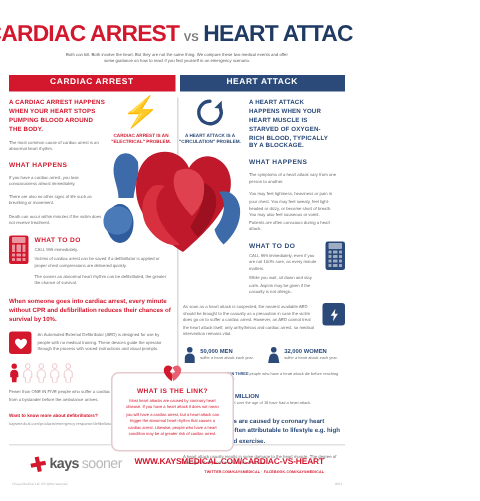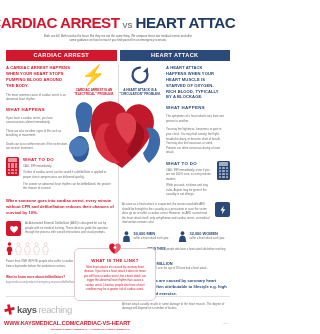--- a/index.html
+++ b/index.html
@@ -155,21 +155,21 @@
 
   
   .cta { font-size: 3.1px; font-weight: bold; color: #d3182e; line-height: 1.5; }
   .cta-sub { font-size: 2.6px; color: #8d8d8d; margin-top: 1.5px; line-height: 1.5; }
   .rt-prose { font-size: 2.85px; line-height: 1.6; color: #6d6d6d; }
 
   
   .foot-rule { position: absolute; left: 6px; right: 6px; top: 296px; height: .7px; background: #e2e2e2; }
   .footer {
     position: absolute; left: 0; right: 0; top: 300px; height: 34px;
-    padding: 0 4px; display: flex; align-items: flex-start; justify-content: flex-start; flex-direction: column;
+    padding: 0 20px; display: flex; align-items: flex-start; justify-content: space-between;
   }
   .logo { display: flex; align-items: center; gap: 2px; margin-top: 4px; }
   .logo-mark { width: 11px; height: 11px; position: relative; flex: none; }
   .logo-kays { font-size: 9.5px; font-weight: bold; color: #5a5a5a; letter-spacing: -.4px; }
   .logo-medical { font-size: 9.5px; color: #b9b9b9; letter-spacing: -.4px; }
   .foot-right { text-align: right; margin-top: 5px; }
   .foot-url { font-size: 5.6px; font-weight: bold; color: #d3182e; letter-spacing: -.1px; }
   .foot-social { font-size: 2.4px; font-weight: bold; color: #d3182e; margin-top: 1.5px; letter-spacing: .1px; }
   .copyright { position: absolute; left: 8px; top: 322px; font-size: 2.2px; color: #b5b5b5; }
   .pagenum   { position: absolute; right: 8px; top: 322px; font-size: 2.2px; color: #b5b5b5; }
@@ -402,21 +402,21 @@
     <div class="link-p">Most heart attacks are caused by coronary heart disease. If you have a heart attack it does not mean you will have a cardiac arrest, but a heart attack can trigger the abnormal heart rhythm that causes a cardiac arrest. Likewise, people who have a heart condition may be at greater risk of cardiac arrest.</div>
   </div>
 
   <div class="foot-rule"></div>
   <div class="footer">
     <div class="logo">
       <svg class="logo-mark" viewBox="0 0 24 24">
         <path d="M9 1 L15 1 L15 9 L23 9 L23 15 L15 15 L15 23 L9 23 L9 15 L1 15 L1 9 L9 9 Z" fill="#d3182e" transform="rotate(-12 12 12)"></path>
       </svg>
       <span class="logo-kays">kays</span>
-      <span class="logo-medical">reaching</span>
+      <span class="logo-medical">sooner</span>
     </div>
     <div class="foot-right">
       <div class="foot-url">WWW.KAYSMEDICAL.COM/CARDIAC-VS-HEART</div>
       <div class="foot-social">TWITTER.COM/KAYSMEDICAL  ·  FACEBOOK.COM/KAYSMEDICAL</div>
     </div>
   </div>
   <div class="copyright">©Kays Medical Ltd. All rights reserved.</div>
   <div class="pagenum">0001</div>
 
 </div>

